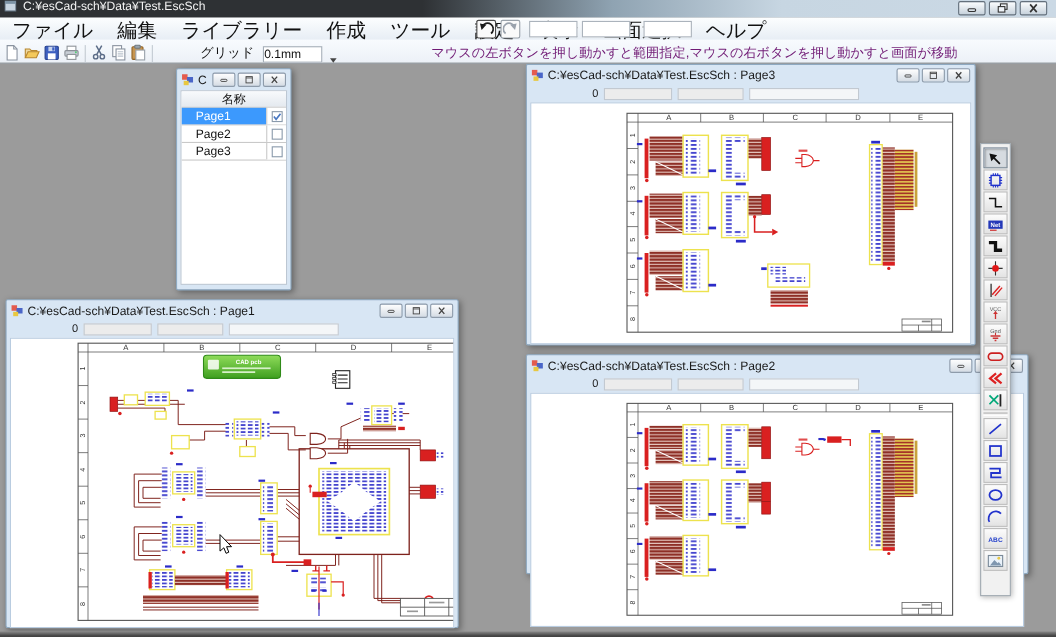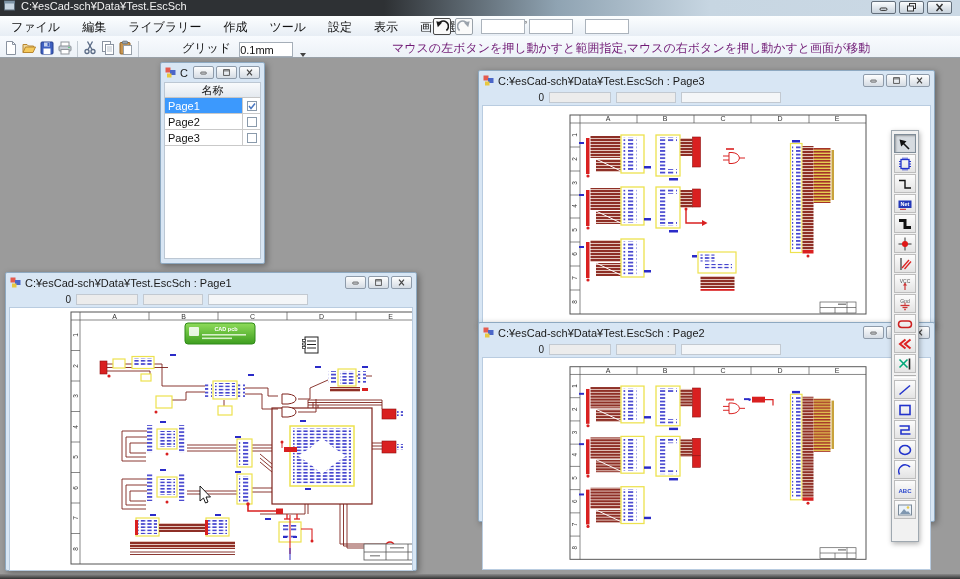--- a/index.html
+++ b/index.html
@@ -8,21 +8,21 @@
 
   
   .titlebar{position:absolute;top:0;left:0;right:0;height:16px;
     background:linear-gradient(to right,#2E3134 0%,#2E3134 40%,#8FA3B2 58%,#C7D6E2 74%,#CBD9E5 100%);
     display:flex;color:#F2F2F2;font-size:11px;padding-left:4px;gap:6px}
   .capbtns{position:absolute;right:8px;top:1px;display:flex;gap:3px}
   .capbtn{width:25px;height:13px;border:1px solid #64707C;border-radius:2px;
     background:linear-gradient(#FBFDFE,#C7D2DC);display:flex;align-items:center;justify-content:center}
   .menubar{position:absolute;top:16px;left:0;right:0;height:24px;
     background:linear-gradient(#FCFEFF,#E4EBF3);border-bottom:1px solid #D4DCE4;
-    display:flex;align-items:center;font-size:12px;color:#111}
+    display:flex;align-items:center;font-size:18px;color:#111}
   .menubar .mi{padding:0 11px;height:100%;display:flex;align-items:center;white-space:nowrap}
   .mb-extras{position:absolute;left:433px;top:18px;display:flex;align-items:center}
   .sqbtn{width:18px;height:17px;border:1px solid #4A4A4A;border-radius:2px;background:#FAFAFA;
     display:flex;align-items:center;justify-content:center;margin-right:4px}
   .sqbtn.redo{border-color:#9AA2AA}
   .tinput{width:44px;height:15px;border:1px solid #ABB3BC;background:#fff;margin-left:4px}
   .tinput.t3{margin-left:12px}
   .toolbar{position:absolute;top:36px;left:0;right:0;height:22px;
     background:linear-gradient(#F8FBFE,#ECF1F7);border-bottom:1px solid #99A1A8;
     display:flex;align-items:flex-end;padding-left:2px}
@@ -45,31 +45,31 @@
   .wbtns{display:flex;gap:2px}
   .wbtn{width:21px;height:13px;border:1px solid #8E9BAA;border-radius:2px;
     background:linear-gradient(#FEFEFE,#D5DCE4);display:flex;align-items:center;justify-content:center}
   .coord{height:15px;display:flex;align-items:center;font-size:10px;color:#222;padding-left:54px}
   .coord .zero{width:8px;text-align:right}
   .cbox{height:11px;background:#ECECEC;border:1px solid #C2C9D1;margin-left:5px}
   .cbox.b1{width:62px}.cbox.b2{width:60px}.cbox.b3{width:100px;background:#F4F6F8}
   .canvas{background:#fff;border:1px solid #B9CCE0;position:relative;overflow:hidden}
   .canvas svg{display:block}
 
-  #win-page3{left:478px;top:12px;width:457px;height:256px;z-index:2}
+  #win-page3{left:478px;top:0;width:409px;height:256px;z-index:2}
   #win-palette{left:160px;top:4px;width:105px;height:202px;z-index:3}
   #win-page1{left:5px;top:214px;width:412px;height:299px;z-index:4}
   #win-page2{left:478px;top:264px;width:457px;height:200px;z-index:5}
 
   
   .pal-body{background:#fff;border:1px solid #BCC7D3;height:177px;overflow:hidden}
   .pal-hdr{height:15px;background:linear-gradient(#F8FAFC,#E4E9EF);border-bottom:1px solid #C6C6C6;
     font-size:11px;display:flex;align-items:center;justify-content:center;color:#111}
   .pal-row{height:16px;display:flex;border-bottom:1px solid #C9C9C9;font-size:11px;align-items:stretch}
-  .pal-name{flex:1;display:flex;align-items:center;padding-left:3px;color:#111}
+  .pal-name{flex:1;display:flex;align-items:center;padding-left:13px;color:#111}
   .pal-row.sel .pal-name{background:#3C99FD;color:#fff}
   .pal-cb{width:18px;border-left:1px solid #C9C9C9;display:flex;align-items:center;justify-content:center;background:#fff}
   .cbx{width:10px;height:10px;border:1px solid #8A9AAB;background:#fff;display:flex;align-items:center;justify-content:center}
 
   
   #drawbar{position:absolute;left:891px;top:72px;width:28px;height:412px;z-index:10;background:#F1F1F1;
     border:1px solid #9FA8B0;box-shadow:1px 2px 5px rgba(0,0,0,.3);padding-top:2px}
   .dtool{width:22px;height:19px;margin:1px auto;border:1px solid #BDBDBD;
     background:linear-gradient(#FCFCFC,#E3E3E3);display:flex;align-items:center;justify-content:center}
   .dtool.pressed{background:#D6DBE0;border-color:#7F8C98;box-shadow:inset 1px 1px 2px rgba(0,0,0,.3)}

